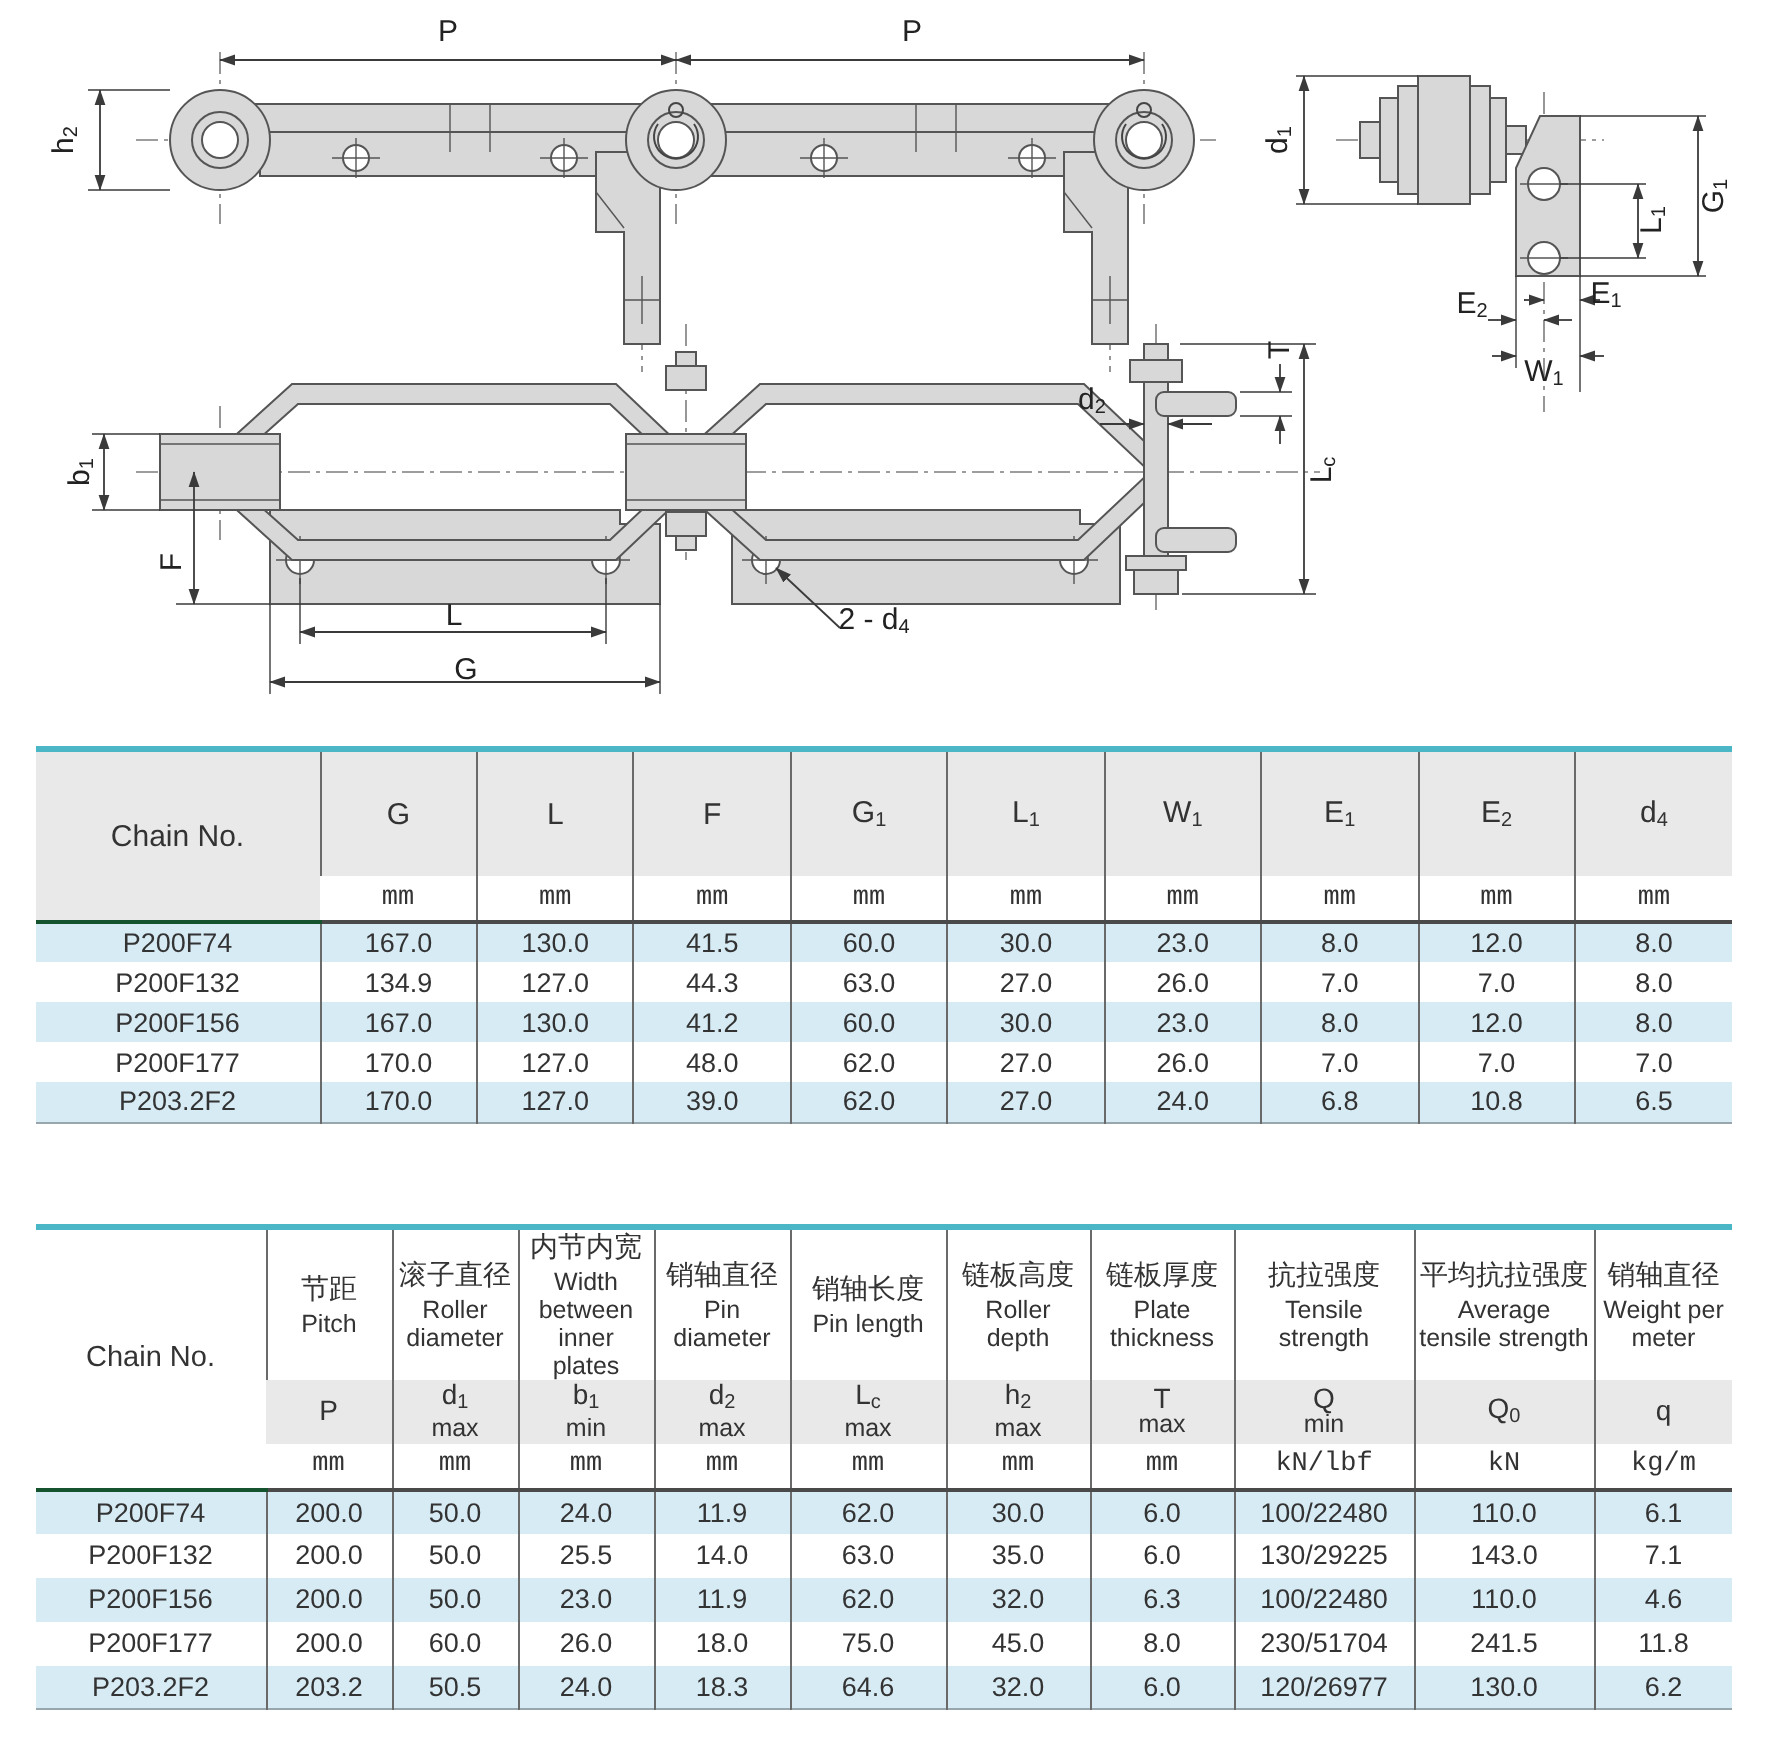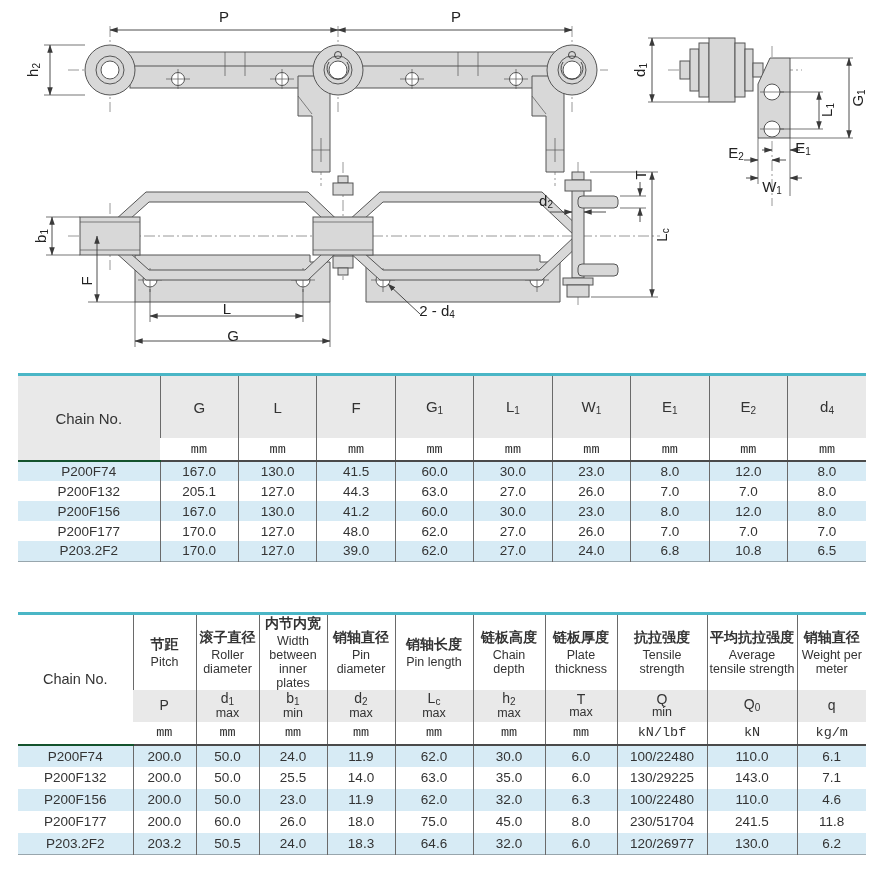--- a/index.html
+++ b/index.html
@@ -21,21 +21,21 @@
   .units-row th{height:22px;background:#fff;font-size:13.5px;border-bottom:2px solid #4a4a4a;font-family:Liberation Mono, monospace;}
   .chain-hd{border-bottom:2px solid #14532d;}
   tbody td{font-size:13.5px;color:#333;}
   #table1 tbody tr{height:20px;}
   #table2 tbody tr{height:22px;}
   tbody tr:nth-child(odd){background:#d7ebf5;}
   tbody tr:nth-child(even){background:#fff;}
   .sub{font-size:10px;vertical-align:-2px;}
   
   .name-row th{height:74px;background:#fff;}
-  .name-row .cn{font-size:14px;font-weight:bold;}
+  .name-row .cn{font-size:14px;}
   .name-row .en{font-size:12.5px;line-height:1.12;margin-top:1px;}
   .sym-row th{height:32px;background:#e9e9e9;font-size:14px;line-height:1.05;}
   .sym-row .qual{font-size:12.5px;line-height:1.05;}
 </style>
 </head>
 <body>
 
 <div class="drawing">
 <svg width="884" height="365" viewBox="0 0 884 365">
   <defs>
@@ -293,21 +293,21 @@
         <td>41.5</td>
         <td>60.0</td>
         <td>30.0</td>
         <td>23.0</td>
         <td>8.0</td>
         <td>12.0</td>
         <td>8.0</td>
       </tr>
       <tr>
         <td>P200F132</td>
-        <td>205.1</td>
+        <td>134.9</td>
         <td>127.0</td>
         <td>44.3</td>
         <td>63.0</td>
         <td>27.0</td>
         <td>26.0</td>
         <td>7.0</td>
         <td>7.0</td>
         <td>8.0</td>
       </tr>
       <tr>
@@ -381,21 +381,21 @@
         <th>
           <div class="cn">销轴直径</div>
           <div class="en">Pin diameter</div>
         </th>
         <th>
           <div class="cn">销轴长度</div>
           <div class="en">Pin length</div>
         </th>
         <th>
           <div class="cn">链板高度</div>
-          <div class="en">Chain depth</div>
+          <div class="en">Roller depth</div>
         </th>
         <th>
           <div class="cn">链板厚度</div>
           <div class="en">Plate thickness</div>
         </th>
         <th>
           <div class="cn">抗拉强度</div>
           <div class="en">Tensile strength</div>
         </th>
         <th>

